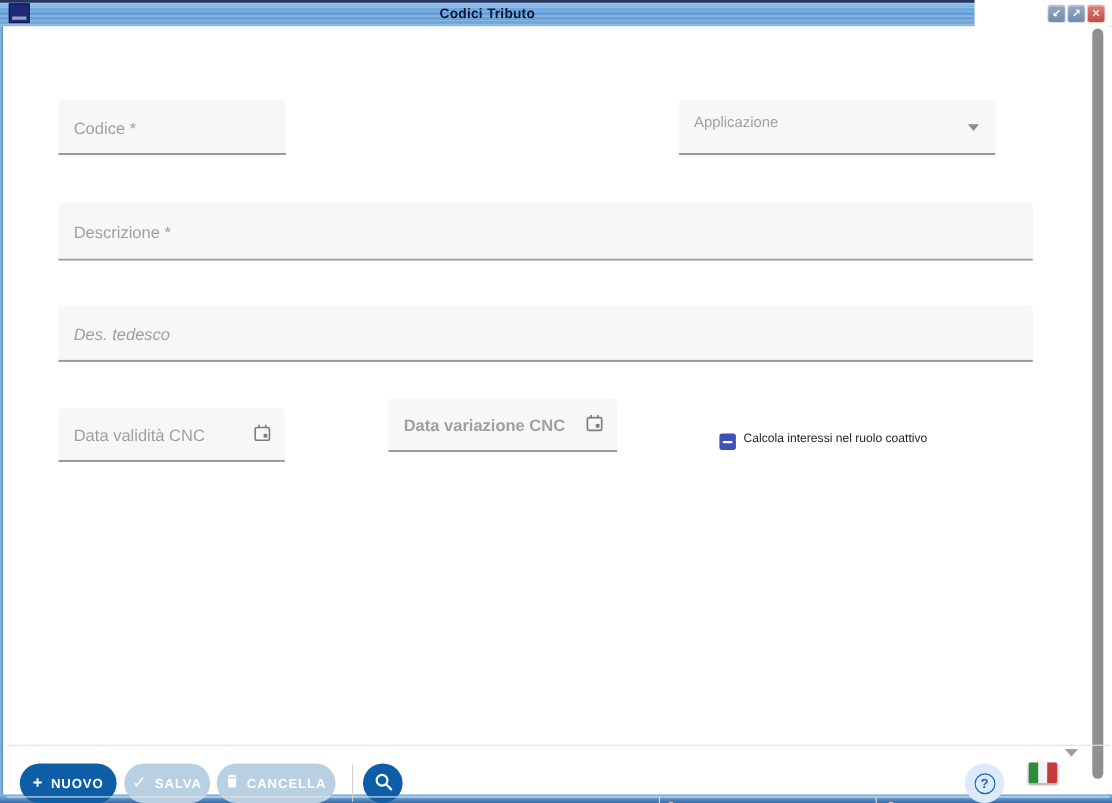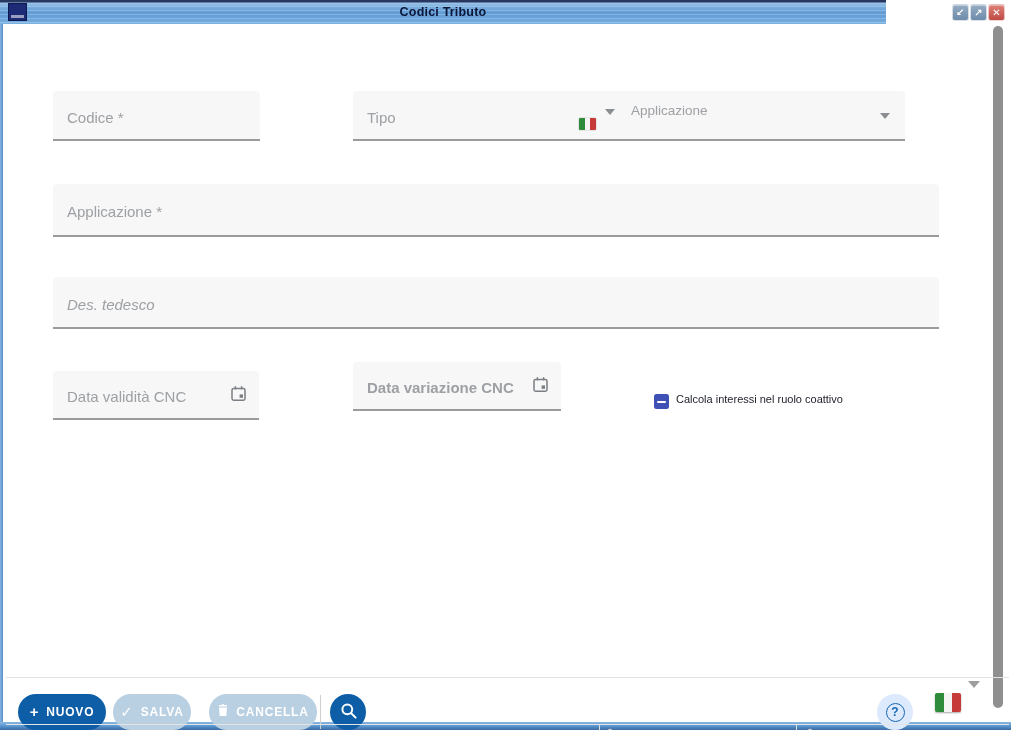--- a/index.html
+++ b/index.html
@@ -58,21 +58,21 @@
   .checkbox:after{content:"";position:absolute;left:3px;top:6.5px;width:9px;height:2.2px;background:#fff;border-radius:1px;}
   .cb-label{position:absolute;left:673px;top:369px;font-size:11px;color:#22252e;}
 
   
   .footer-sep{position:absolute;left:3px;top:653px;width:1003px;height:1px;background:#e3e3e3;}
   .btn{position:absolute;top:670px;height:36px;border-radius:18px;box-sizing:border-box;
     display:flex;align-items:center;justify-content:center;gap:7px;color:#fff;font-weight:bold;font-size:12px;letter-spacing:.8px;cursor:default;}
   .btn .bicon{font-size:15px;font-weight:bold;line-height:1;position:relative;top:-1px;}
   #btn-nuovo{left:15px;width:88px;background:#0e5ea7;}
   #btn-salva{left:110px;width:78px;background:#b9cfe2;}
-  #btn-cancella{left:206px;width:108px;background:#b9cfe2;}
+  #btn-cancella{left:194px;width:108px;background:#b9cfe2;}
   .tool-div{position:absolute;left:317px;top:671px;width:1px;height:34px;background:#cfcfcf;}
   #btn-search{left:327px;width:36px;border-radius:50%;background:#0e5ea7;}
   #btn-help{position:absolute;left:874px;top:670px;width:36px;height:36px;border-radius:50%;background:#ddeafd;
     display:flex;align-items:center;justify-content:center;}
   #btn-help .qcircle{width:19px;height:19px;border-radius:50%;border:1.7px solid #1768b3;box-sizing:border-box;
     display:flex;align-items:center;justify-content:center;color:#1768b3;font-size:12px;font-weight:bold;line-height:1;}
   .bigflag{position:absolute;left:932px;top:669px;width:26px;height:19px;display:flex;border-radius:2px;overflow:hidden;
     box-shadow:0 1px 2px rgba(0,0,0,.35), inset 0 -7px 6px rgba(0,0,0,.22), inset 0 6px 5px rgba(255,255,255,.25);}
   .bigflag i{flex:1;}
   .footer-caret{position:absolute;left:965px;top:657px;border-left:6px solid transparent;border-right:6px solid transparent;border-top:7px solid #9e9e9e;width:0;height:0;}
@@ -108,36 +108,27 @@
   <div class="frame-right"></div>
   <div class="frame-bottom"></div>
 
   <div class="content">
 
     <div class="scroll-thumb"></div>
 
     <div class="field" id="f-codice">
       <span class="flabel">Codice *</span>
     </div>
-    <div class="field" id="f-tipo">
-      <span class="flabel">Tipo</span>
-      <span class="miniflag" id="tipo-flag">
-          <i class="fl-g"></i>
-          <i class="fl-w"></i>
-          <i class="fl-r"></i>
-        </span>
-      <span class="caret" id="tipo-caret"></span>
-    </div>
     <div class="field" id="f-applicazione">
       <span class="flabel sm">Applicazione</span>
       <span class="caret" id="app-caret"></span>
     </div>
 
     <div class="field" id="f-descrizione">
-      <span class="flabel">Applicazione *</span>
+      <span class="flabel">Descrizione *</span>
     </div>
 
     <div class="field" id="f-tedesco">
       <span class="flabel">Des. tedesco</span>
     </div>
 
     <div class="field" id="f-dataval">
       <span class="flabel">Data validità CNC</span>
       <span class="cal-icon">
         <svg width="17" height="17" viewBox="0 0 17 17">

